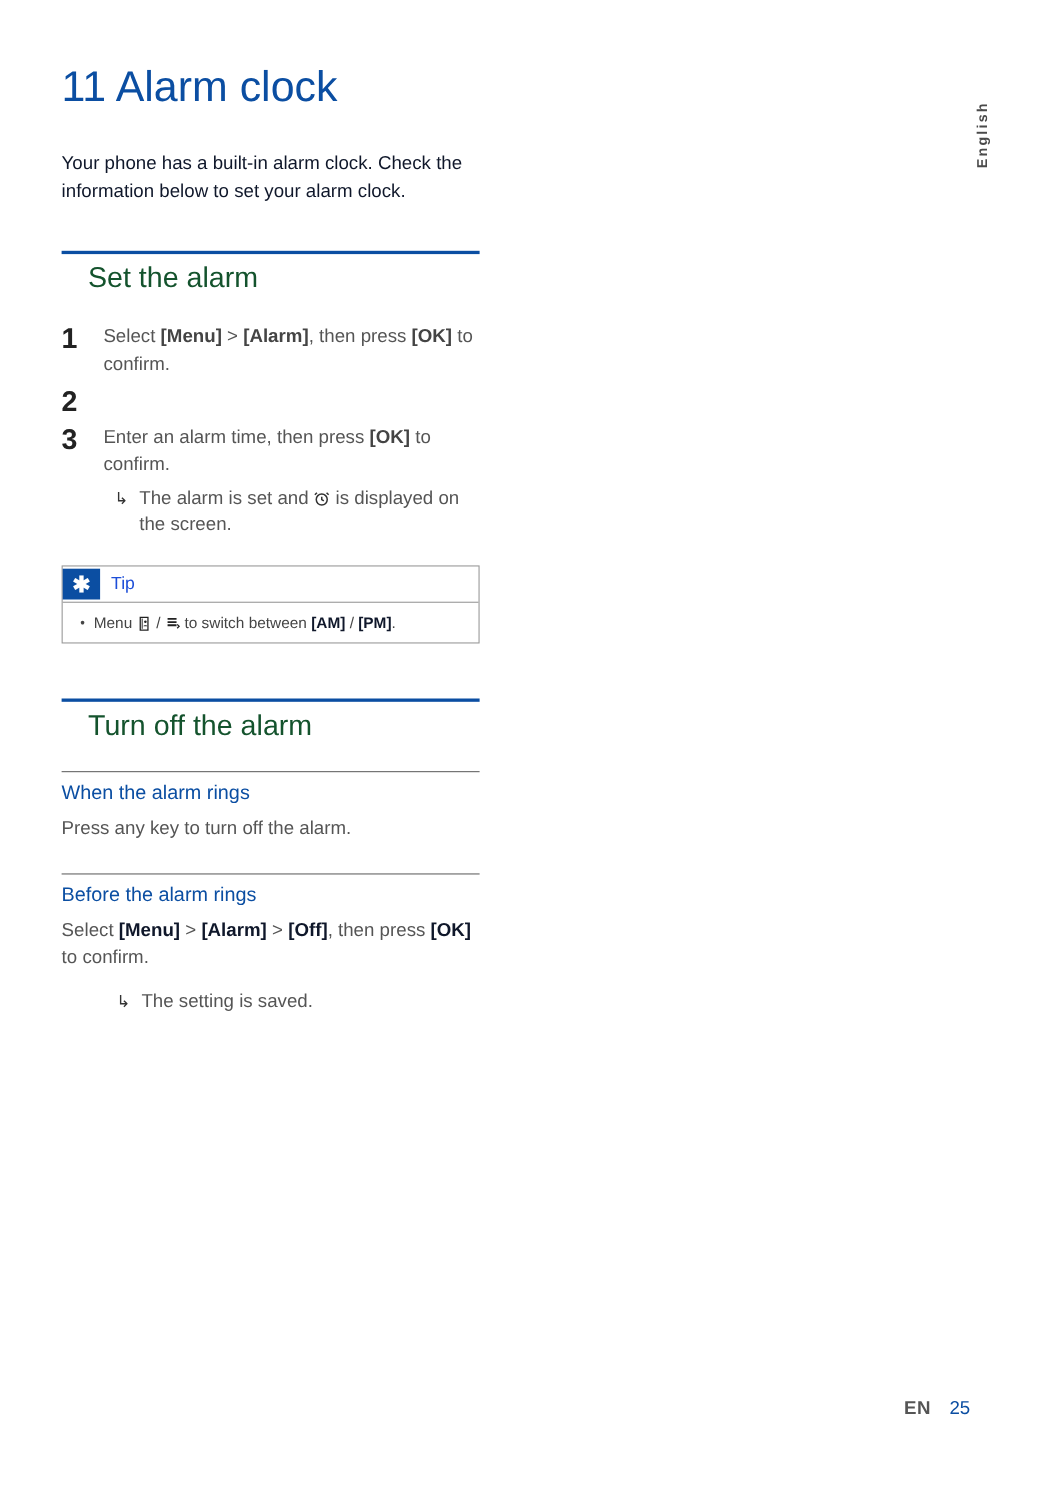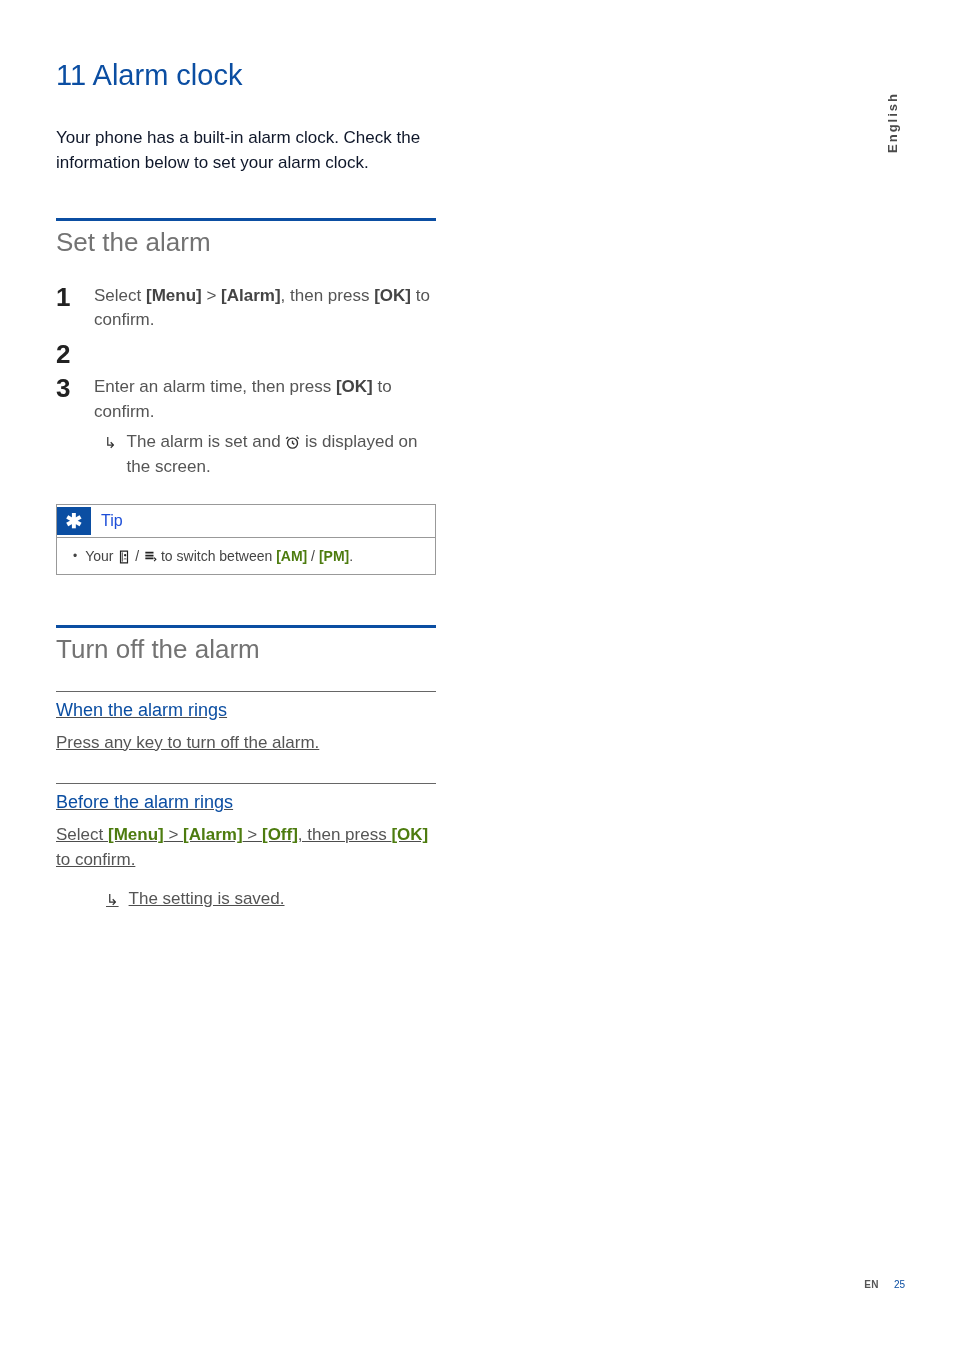--- a/index.html
+++ b/index.html
@@ -1,45 +1,45 @@
 <!DOCTYPE html>
 <html><head>
 <meta charset="utf-8">
 <style>
   * { box-sizing: border-box; margin: 0; padding: 0; }
   html, body { width: 954px; height: 1350px; background: #fff; font-family: "Gill Sans", "Gill Sans MT", "Segoe UI", Arial, sans-serif; color: #4d4d4d; }
   .page { position: relative; width: 954px; height: 1350px; padding: 60px 60px 40px 56px; }
   .lang-tab { position: absolute; right: 54px; top: 92px; font-size: 13px; letter-spacing: 2px; color: #4a4a4a; writing-mode: vertical-rl; transform: rotate(180deg); font-weight: 600; }
   .col { width: 380px; }
-  h1.chapter { font-size: 29px; font-weight: 400; color: #0b4ea2; margin-bottom: 36px; line-height: 1.05; }
+  h1.chapter { font-size: 39px; font-weight: 400; color: #0b4ea2; margin-bottom: 36px; line-height: 1.05; }
   .intro { font-size: 17px; line-height: 1.45; color: #0f172a; margin-bottom: 42px; }
   .section-rule { border: none; border-top: 3px solid #0b4ea2; margin-bottom: 6px; }
-  h2.section { font-size: 26px; font-weight: 400; color: #737373; margin-bottom: 26px; }
+  h2.section { font-size: 26px; font-weight: 400; color: #14532d; margin-bottom: 26px; margin-left: 24px; }
   .sub-rule { border: none; border-top: 1px solid #666; margin-bottom: 8px; width: 380px; }
   h3.subsection { font-size: 18px; font-weight: 400; color: #0b4ea2; margin-bottom: 10px; }
   ol.steps { list-style: none; padding: 0; margin: 0 0 24px 0; }
   ol.steps > li { display: flex; gap: 18px; margin-bottom: 8px; }
   .step-num { font-size: 26px; font-weight: 600; color: #222; width: 20px; flex: none; line-height: 1; }
   .step-body { font-size: 17px; line-height: 1.45; color: #555; flex: 1; }
   .step-body .btn { font-weight: 600; color: #444; }
   .result { display: flex; gap: 10px; margin-top: 6px; font-size: 17px; line-height: 1.45; color: #555; padding-left: 10px; }
   .result-arrow { flex: none; font-size: 15px; color: #333; padding-top: 2px; }
   .result-body { flex: 1; }
   .tip-box { border: 1px solid #999; width: 380px; margin-bottom: 50px; }
   .tip-header { display: flex; align-items: center; gap: 10px; border-bottom: 1px solid #999; padding: 2px 0 2px 0; }
   .tip-icon { width: 34px; height: 28px; background: #0b4ea2; display: flex; align-items: center; justify-content: center; color: #fff; font-size: 20px; font-weight: 700; }
   .tip-label { color: #1d4ed8; font-size: 16px; }
   .tip-body { padding: 10px 12px 10px 16px; font-size: 14px; color: #444; display: flex; gap: 8px; align-items: center; }
   .tip-bullet { font-size: 12px; }
   .tip-body .btn { font-weight: 600; }
   p.body { font-size: 17px; line-height: 1.45; color: #555; margin-bottom: 26px; }
-  .btn { font-weight: 600; color: #4d7c0f; }
-  .sub-block { margin-bottom: 28px; text-decoration: underline; }
+  .btn { font-weight: 600; color: #0f172a; }
+  .sub-block { margin-bottom: 28px; }
   .indented-result { padding-left: 50px; }
-  .footer { position: absolute; bottom: 60px; right: 49px; font-size: 10px; color: #555; }
+  .footer { position: absolute; bottom: 60px; right: 72px; font-size: 17px; color: #555; }
   .footer .lang { font-weight: 600; letter-spacing: 0.5px; margin-right: 12px; }
   .footer .pg { color: #0b4ea2; }
   svg.inline-icon { vertical-align: -3px; }
 </style>
 </head>
 <body>
 
 <div class="page">
 
   <div class="lang-tab">English</div>
@@ -86,21 +86,21 @@
     </ol>
 
     <div class="tip-box">
       <div class="tip-header">
         <div class="tip-icon">✱</div>
         <div class="tip-label">Tip</div>
       </div>
       <div class="tip-body">
         <span class="tip-bullet">•</span>
         <span>
-          <span>Your </span><svg class="inline-icon" width="14" height="14" viewBox="0 0 24 24" fill="#222">
+          <span>Menu </span><svg class="inline-icon" width="14" height="14" viewBox="0 0 24 24" fill="#222">
               <path d="M6 2h12v20H6z" fill="none" stroke="#222" stroke-width="2"></path>
               <path d="M9 4v16" stroke="#222" stroke-width="1.5"></path>
               <circle cx="14" cy="9" r="2"></circle>
               <path d="M11 16c0-2 6-2 6 0"></path>
             </svg><span> / </span><svg class="inline-icon" width="14" height="14" viewBox="0 0 24 24" fill="#222">
               <path d="M4 3h14v3H4zM4 8h14v3H4zM4 13h14v3H4z"></path>
               <path d="M19 13l3 3-3 3" fill="none" stroke="#222" stroke-width="2"></path>
             </svg><span> to switch between </span><span class="btn">[AM]</span><span> / </span><span class="btn">[PM]</span><span>.</span>
         </span>
       </div>

